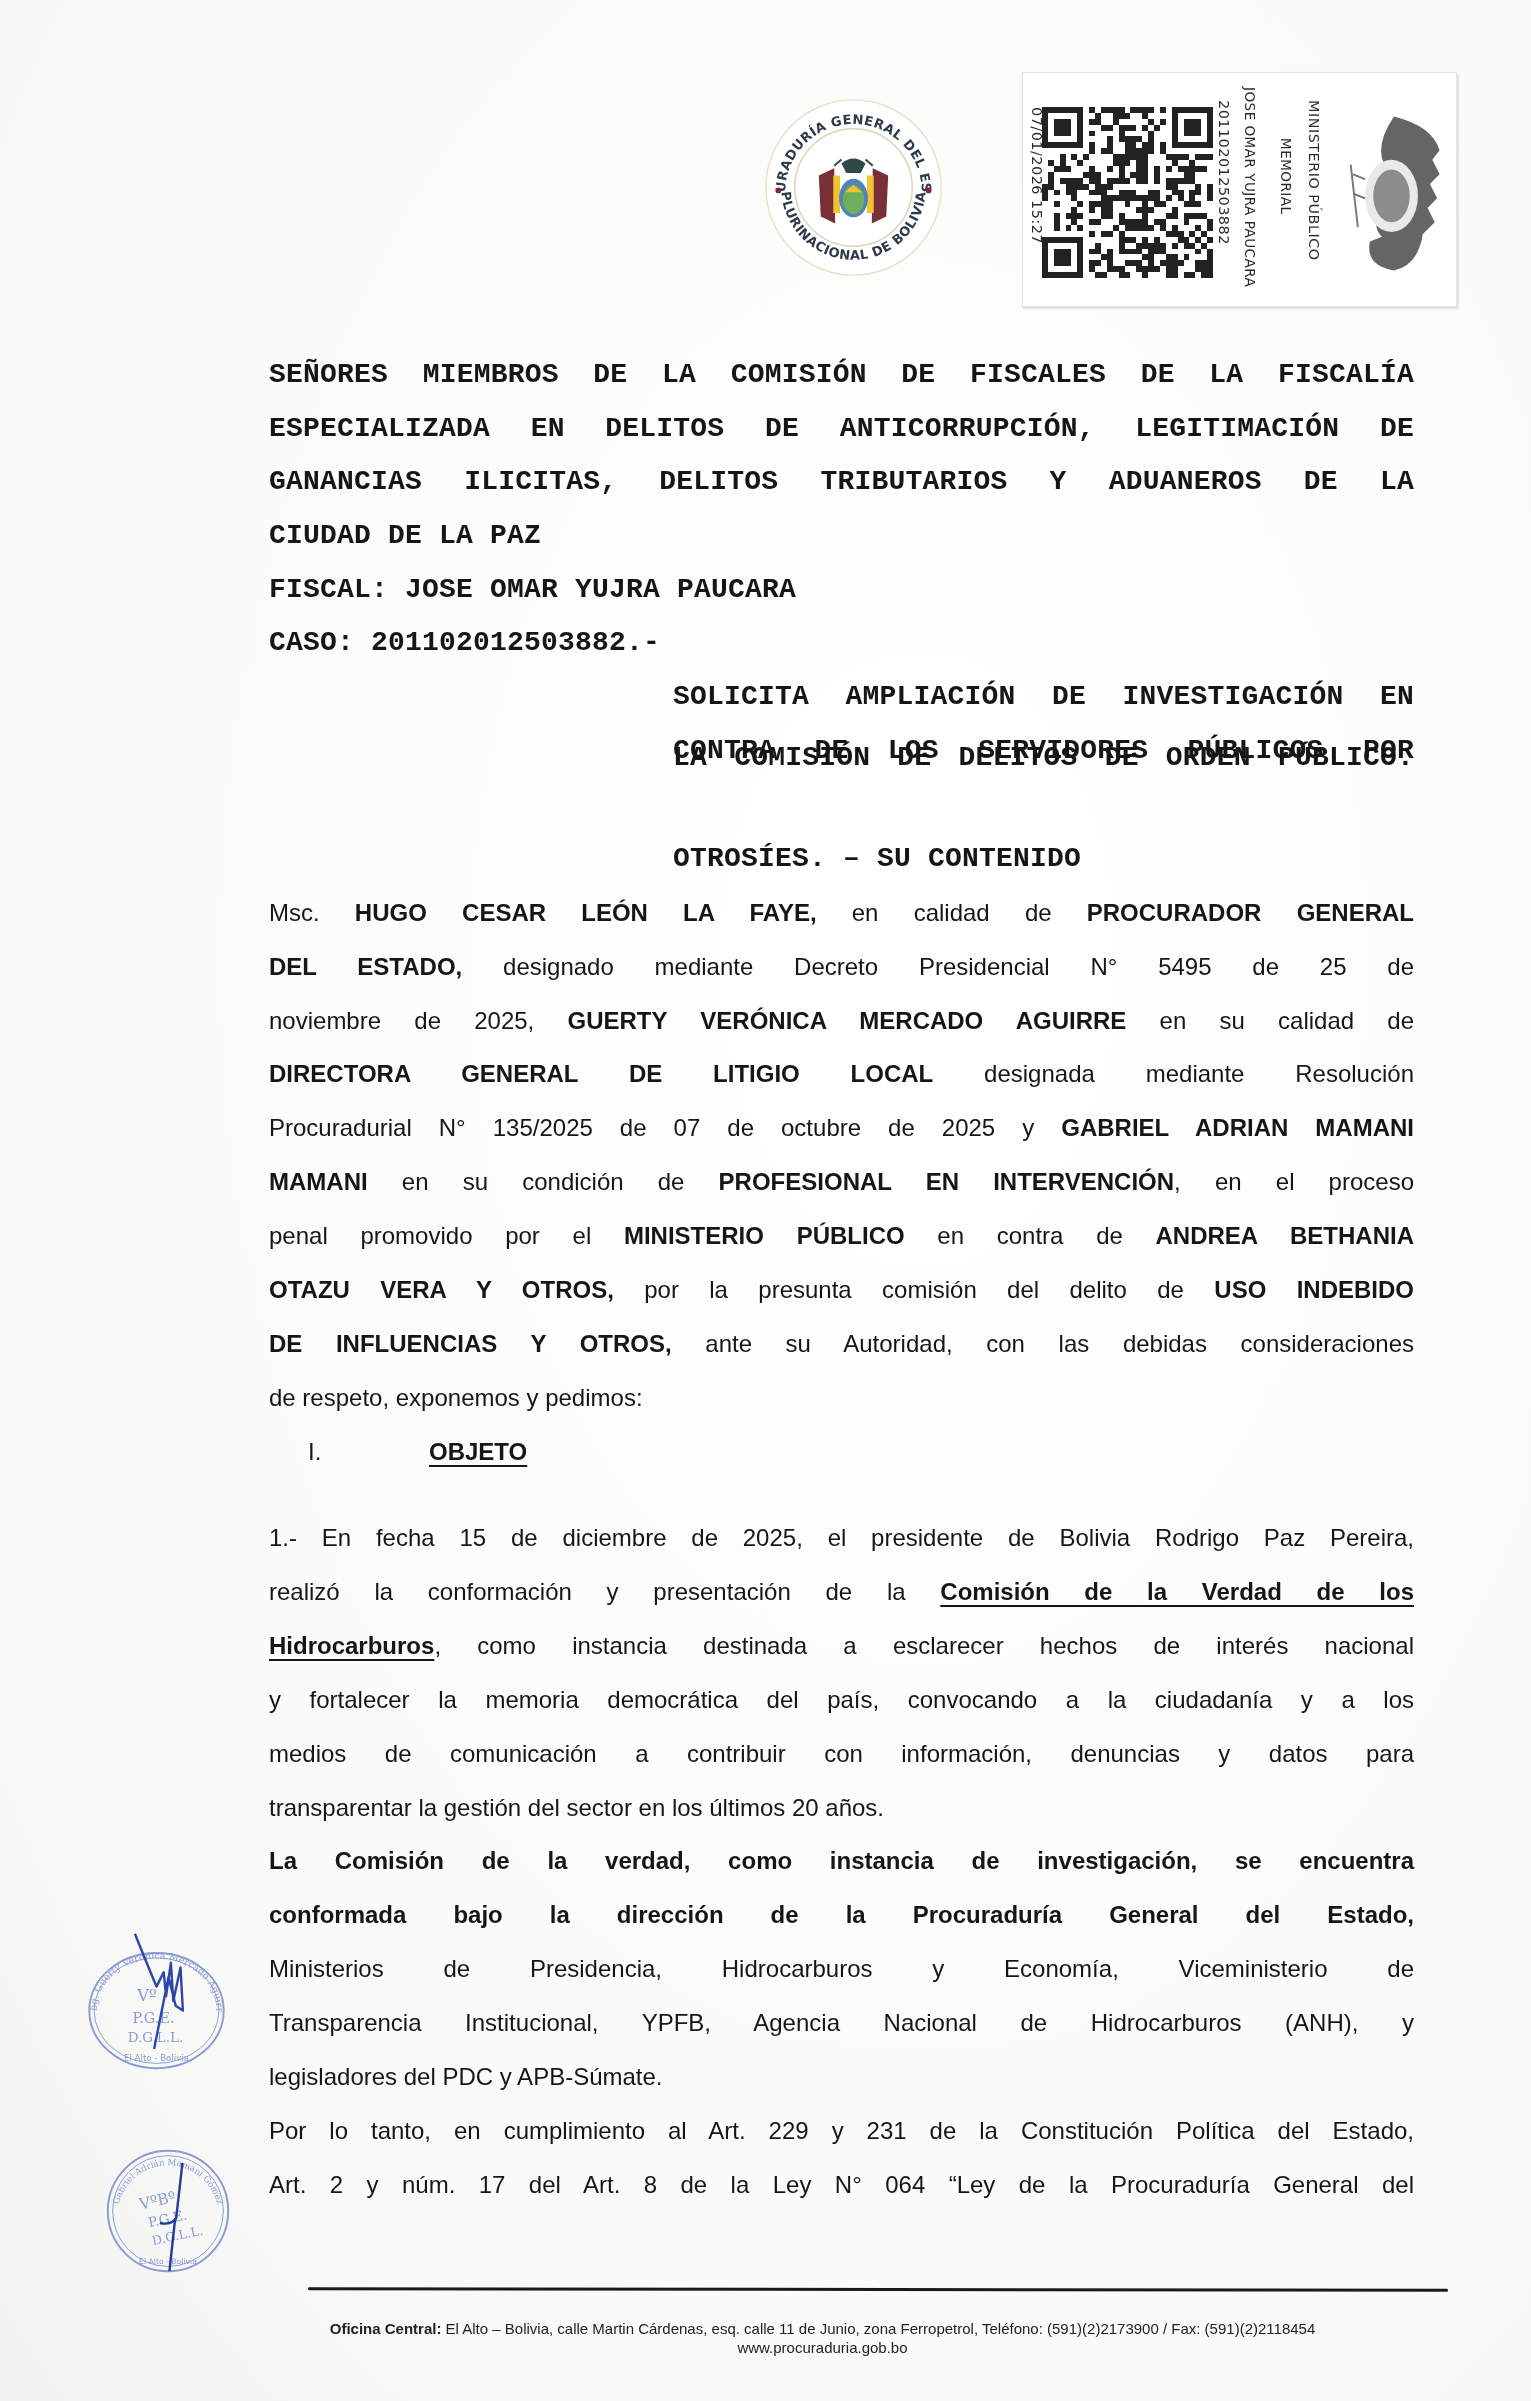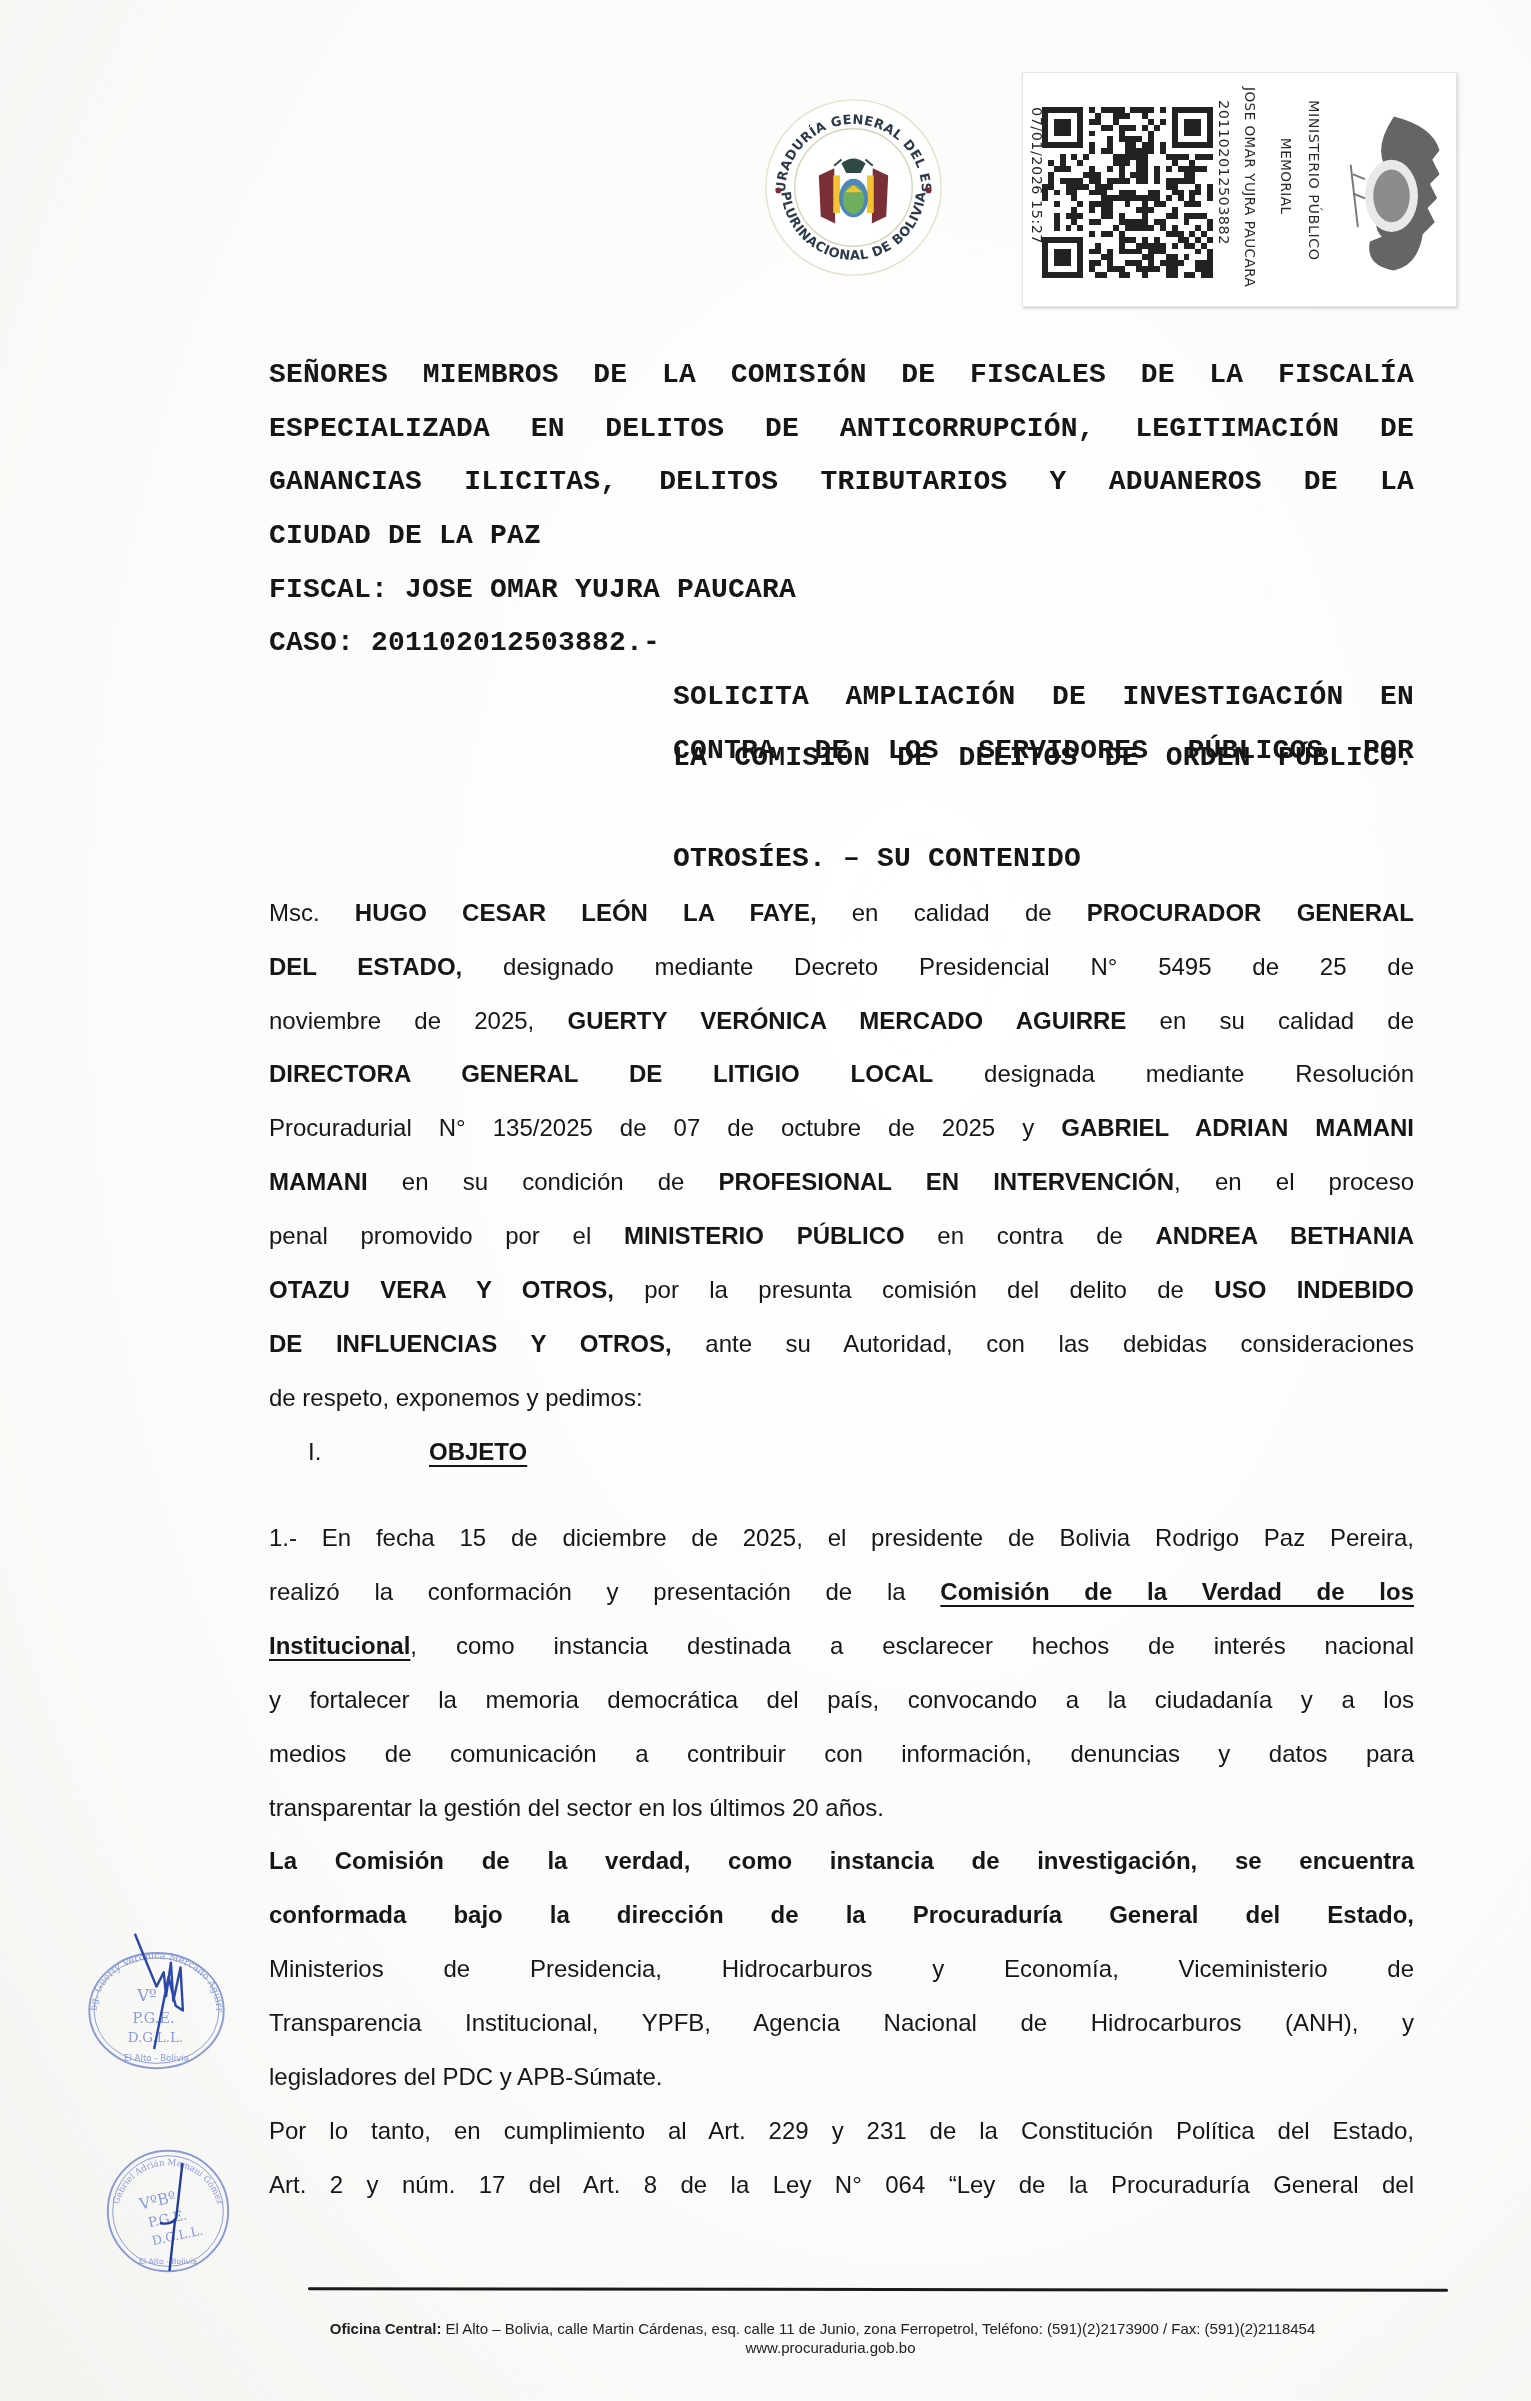--- a/index.html
+++ b/index.html
@@ -33,21 +33,21 @@
   .b { font-weight: bold; }
   .hdr { font-weight: bold; font-family: Liberation Mono, monospace; font-size: 28px; letter-spacing: 0.2px; }
   .u { text-decoration: underline; text-decoration-thickness: 2.4px; text-underline-offset: 4.8px; }
   .sum { left: 673px; width: 741px; }
 
   
   .footer-rule { position: absolute; left: 308px; top: 2288px; width: 1140px; height: 3.4px;
     background: #1a1a1a; border-radius: 1.4px; transform: rotate(0.08deg); }
   .footer-text { position: absolute; left: 308px; top: 2319px; width: 1029px; font-size: 15px;
     line-height: 19px; text-align: center; color: #222; white-space: nowrap; }
-  .footer-url { position: absolute; left: 316px; top: 2338px; width: 1029px; font-size: 15px;
+  .footer-url { position: absolute; left: 308px; top: 2338px; width: 1029px; font-size: 15px;
     line-height: 19px; text-align: center; color: #222; }
 
   
   .stamp { position: absolute; }
   .stamp1 { left: 77px; top: 1929px; width: 159px; height: 144px; }
   .stamp2 { left: 103px; top: 2146px; width: 130px; height: 130px; }
 </style>
 </head>
 <body>
 
@@ -465,21 +465,21 @@
   <div class="line" style="top:1379px">de respeto, exponemos y pedimos:</div>
 
   <div class="line" style="top:1433px; left:308px; width:auto">I.</div>
   <div class="line b u" style="top:1433px; left:429px; width:auto">OBJETO</div>
 
   <div class="line just" style="top:1519px">1.- En fecha 15 de diciembre de 2025, el presidente de Bolivia Rodrigo Paz Pereira,</div>
   <div class="line just" style="top:1573px">
     <span>realizó la conformación y presentación de la </span><span class="b u">Comisión de la Verdad de los</span>
   </div>
   <div class="line just" style="top:1627px">
-    <span class="b u">Institucional</span><span>, como instancia destinada a esclarecer hechos de interés nacional</span>
+    <span class="b u">Hidrocarburos</span><span>, como instancia destinada a esclarecer hechos de interés nacional</span>
   </div>
   <div class="line just" style="top:1681px">y fortalecer la memoria democrática del país, convocando a la ciudadanía y a los</div>
   <div class="line just" style="top:1735px">medios de comunicación a contribuir con información, denuncias y datos para</div>
   <div class="line" style="top:1789px">transparentar la gestión del sector en los últimos 20 años.</div>
 
   <div class="line just b" style="top:1842px">La Comisión de la verdad, como instancia de investigación, se encuentra</div>
   <div class="line just b" style="top:1896px">conformada bajo la dirección de la Procuraduría General del Estado,</div>
   <div class="line just" style="top:1950px">Ministerios de Presidencia, Hidrocarburos y Economía, Viceministerio de</div>
   <div class="line just" style="top:2004px">Transparencia Institucional, YPFB, Agencia Nacional de Hidrocarburos (ANH), y</div>
   <div class="line" style="top:2058px">legisladores del PDC y APB-Súmate.</div>

